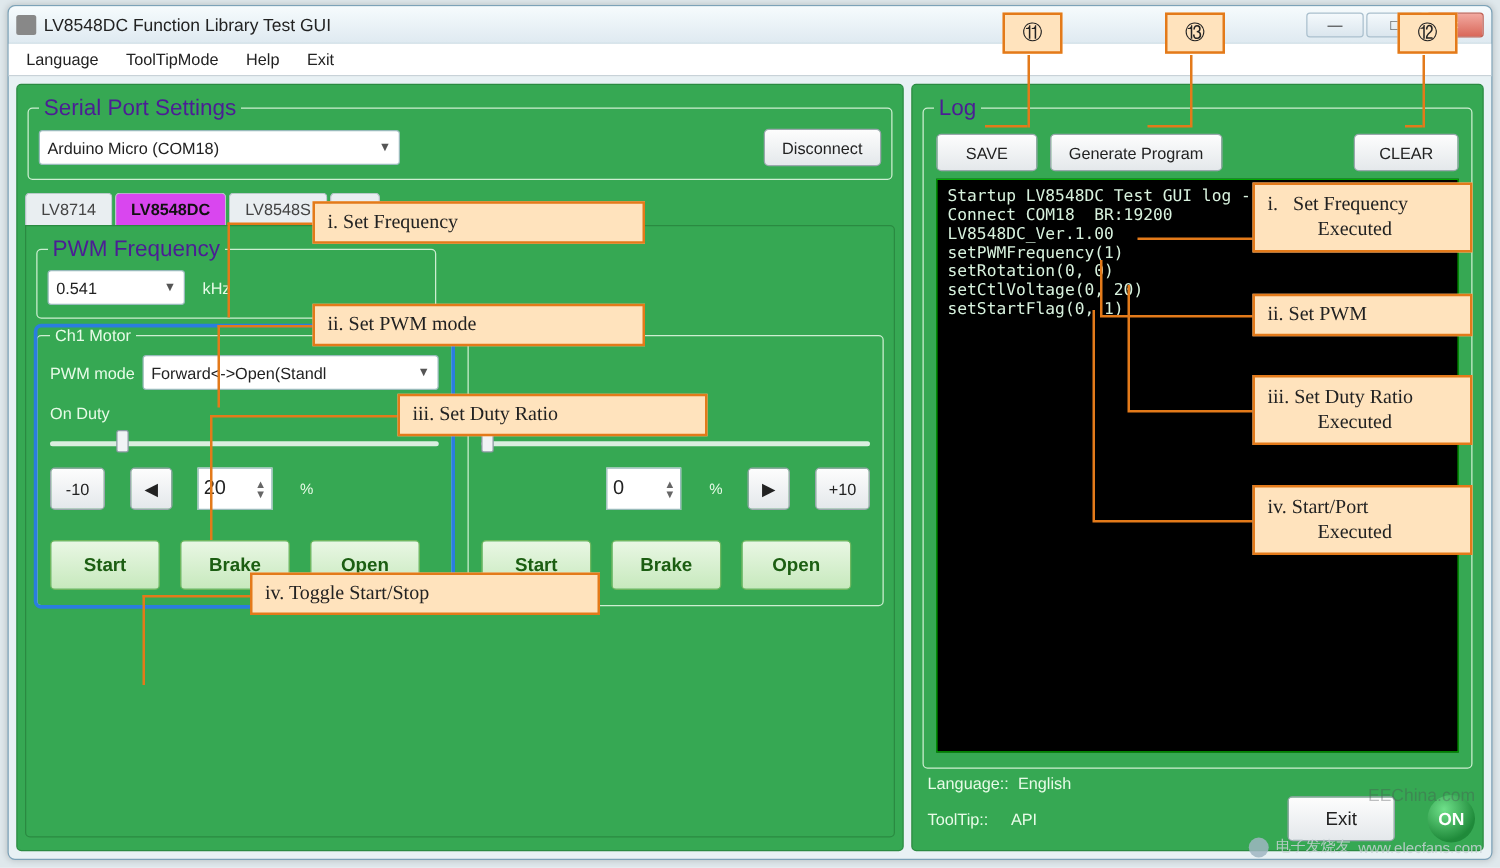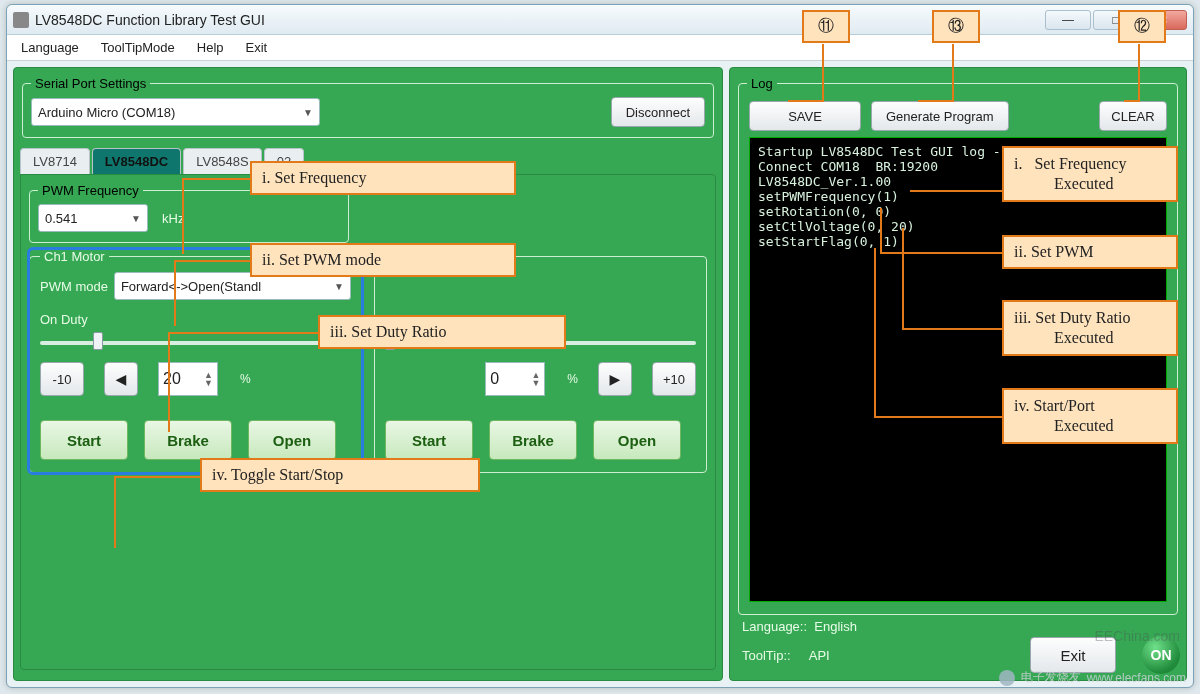--- a/index.html
+++ b/index.html
@@ -14,32 +14,32 @@
   .winbtn { width: 46px; height: 20px; border: 1px solid #a9bfcd; background: linear-gradient(#f4f9fc,#dbe6ee); border-radius: 3px; margin-left: 2px; display: flex; align-items: center; justify-content: center; font-size: 12px; color: #333; }
   .winbtn.close { background: linear-gradient(#f2a9a0,#d9685a); color: #fff; border-color: #c06054; }
   .menubar { height: 26px; background: #fff; border-bottom: 1px solid #c8d2d8; display: flex; align-items: center; padding: 0 10px; gap: 14px; font-size: 13px; color: #222; }
   .menubar span { padding: 2px 4px; }
   
   .client { flex: 1; display: flex; gap: 6px; padding: 6px; }
   .panel { background: #36a853; border: 1px solid #2a8a41; border-radius: 4px; position: relative; color: #fff; }
   .panel.left { width: 710px; display: flex; flex-direction: column; padding: 4px 6px 10px 6px; }
   .panel.right { flex: 1; display: flex; flex-direction: column; padding: 4px 6px 6px 6px; }
   fieldset.group { border: 1px solid #cdeed1; border-radius: 4px; margin: 4px 2px; padding: 6px 8px 10px 8px; background: #36a853; }
-  fieldset.group > legend { color: #000000; font-size: 13px; padding: 0 4px; }
+  fieldset.group > legend { color: #4c1d95; font-size: 18px; padding: 0 4px; }
   
   .row { display: flex; align-items: center; gap: 8px; }
   select, input[type="text"], .combo { height: 28px; background: #fff; color: #222; border: 1px solid #9bb; border-radius: 3px; font-size: 13px; padding: 2px 6px; }
   .combo { display: flex; align-items: center; justify-content: space-between; }
   .combo .chev { font-size: 10px; color: #555; }
   .btn { height: 30px; padding: 0 14px; background: linear-gradient(#fdfdfd,#e4e8eb); border: 1px solid #9aa7ad; border-radius: 4px; color: #222; font-size: 13px; display: inline-flex; align-items: center; justify-content: center; }
   .btn.green { background: linear-gradient(#e9f7e4,#c7e9bd); border-color: #6fb760; color: #1c5e12; font-weight: 600; }
   
   .tabs { display: flex; margin-top: 6px; }
   .tab { background: #e9eef1; color: #444; border: 1px solid #b9c4ca; border-bottom: none; padding: 5px 12px; font-size: 13px; border-radius: 4px 4px 0 0; margin-right: 2px; }
-  .tab.active { background: #0f766e; font-weight: 600; color: #111; }
+  .tab.active { background: #d946ef; font-weight: 600; color: #111; }
   .tabbody { background: #36a853; border: 1px solid #2a8a41; border-radius: 0 4px 4px 4px; padding: 6px; flex: 1; }
   
   .unit { color: #e7fbe7; font-size: 13px; margin-left: 6px; }
   
   .motorwrap { display: flex; gap: 8px; margin-top: 6px; }
   .motor { flex: 1; border: 1px solid #cdeed1; border-radius: 4px; padding: 8px 10px 12px 10px; position: relative; }
   .motor legend { font-size: 13px; color: #e7fbe7; padding: 0 4px; }
   .motor.sel { outline: 3px solid #2a7de0; outline-offset: -1px; }
   .labeltxt { color: #e7fbe7; font-size: 13px; }
   .slider { width: 100%; height: 18px; background: transparent; margin: 6px 0 2px 0; }
@@ -186,24 +186,24 @@
             </div>
           </fieldset>
         </div>
       </div>
     </div>
 
     <div class="panel right">
       <fieldset class="group" style="flex:1; display:flex; flex-direction:column; margin-bottom:2px;">
         <legend>Log</legend>
         <div class="logbtns">
-          <div class="btn" style="width:112px;">SAVE</div>
+          <div class="btn" style="width:81px;">SAVE</div>
           <div class="btn">Generate Program</div>
           <div class="spacer"></div>
-          <div class="btn" style="width:68px;">CLEAR</div>
+          <div class="btn" style="width:84px;">CLEAR</div>
         </div>
         <div class="logview" id="logview">Startup LV8548DC Test GUI log ----
 Connect COM18  BR:19200
 LV8548DC_Ver.1.00
 setPWMFrequency(1)
 setRotation(0, 0)
 setCtlVoltage(0, 20)
 setStartFlag(0, 1)</div>
       </fieldset>
       <div class="statusline">

